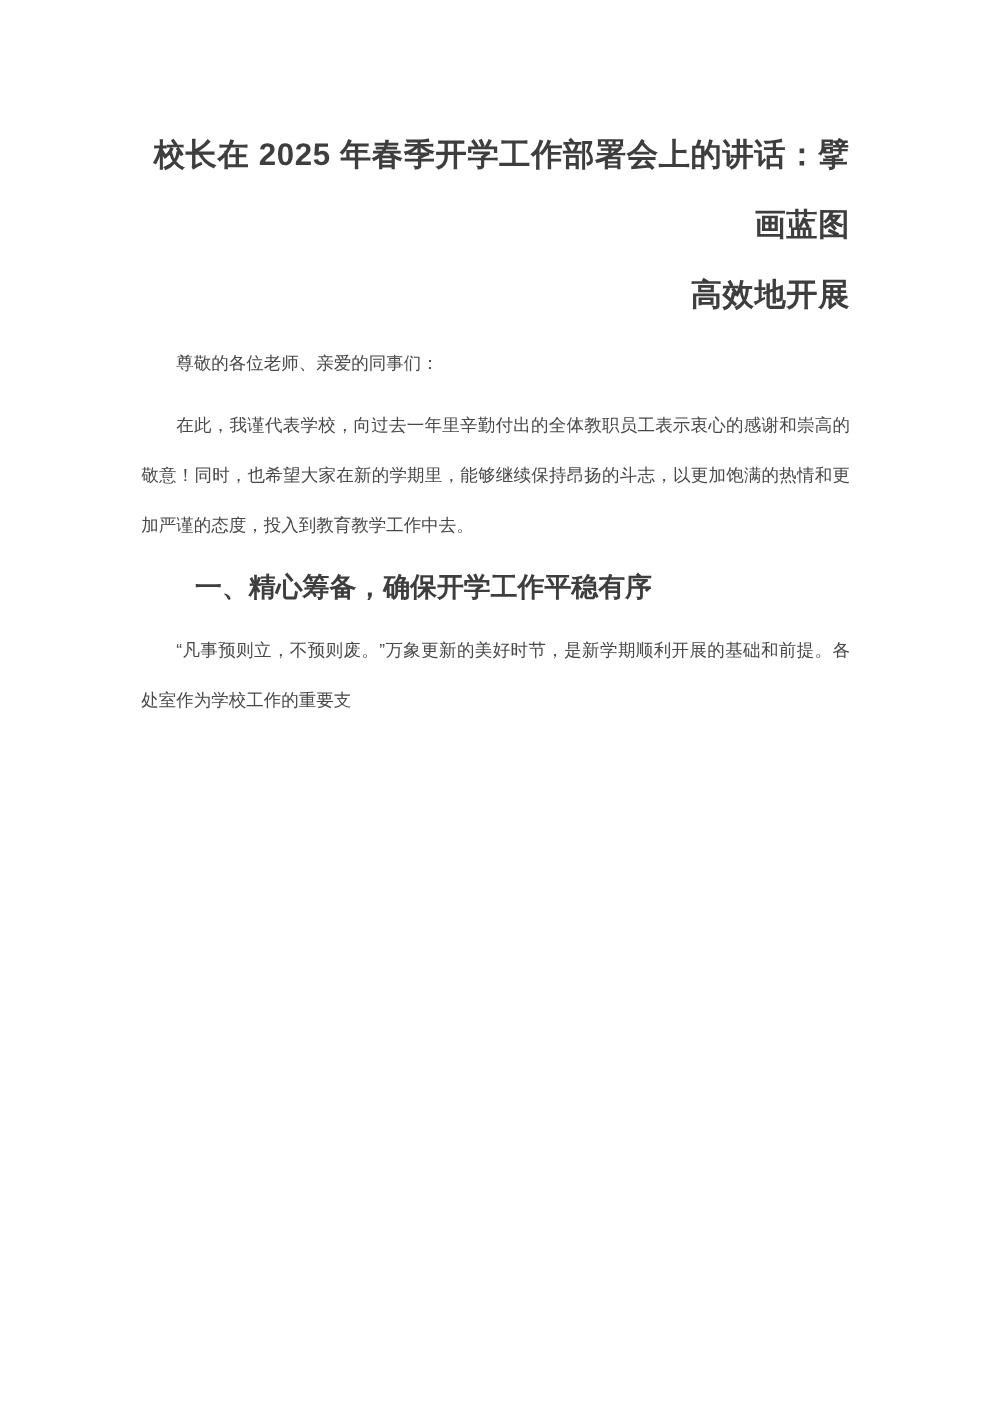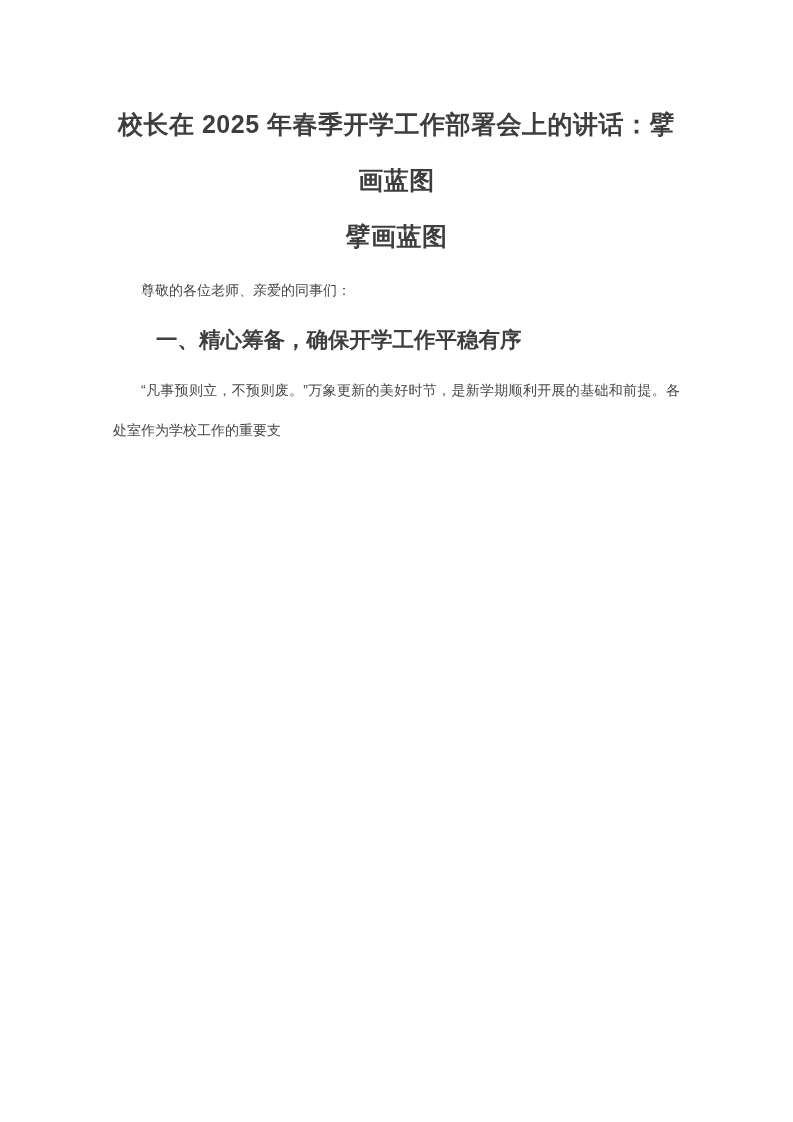--- a/index.html
+++ b/index.html
@@ -21,20 +21,21 @@
     margin: 0 0 6px 0;
     font-size: 25px;
     line-height: 56px;
     font-weight: 700;
     text-align: center;
     color: #3e3e3e;
     letter-spacing: 0.5px;
   }
   .doc-title .title-line {
     display: block;
+    text-align: right;
   }
   .doc-paragraph {
     margin: 0 0 10px 0;
     font-size: 14px;
     line-height: 40px;
     color: #484848;
     text-align: justify;
     text-indent: 2em;
     word-break: break-all;
   }
@@ -47,25 +48,26 @@
     text-indent: 2em;
   }
 </style>
 </head>
 <body>
 
 <div class="page">
 
   <h1 class="doc-title">
     <span class="title-line">校长在 2025 年春季开学工作部署会上的讲话：擘画蓝图</span>
-    <span class="title-line">擘画蓝图</span>
+    <span class="title-line">高效地开展</span>
   </h1>
 
   <p class="doc-paragraph">尊敬的各位老师、亲爱的同事们：</p>
 
 
 
+  <p class="doc-paragraph">在此，我谨代表学校，向过去一年里辛勤付出的全体教职员工表示衷心的感谢和崇高的敬意！同时，也希望大家在新的学期里，能够继续保持昂扬的斗志，以更加饱满的热情和更加严谨的态度，投入到教育教学工作中去。</p>
 
   <h2 class="doc-section-heading">一、精心筹备，确保开学工作平稳有序</h2>
 
   <p class="doc-paragraph">“凡事预则立，不预则废。”万象更新的美好时节，是新学期顺利开展的基础和前提。各处室作为学校工作的重要支</p>
 
 </div>
 
 </body></html>

